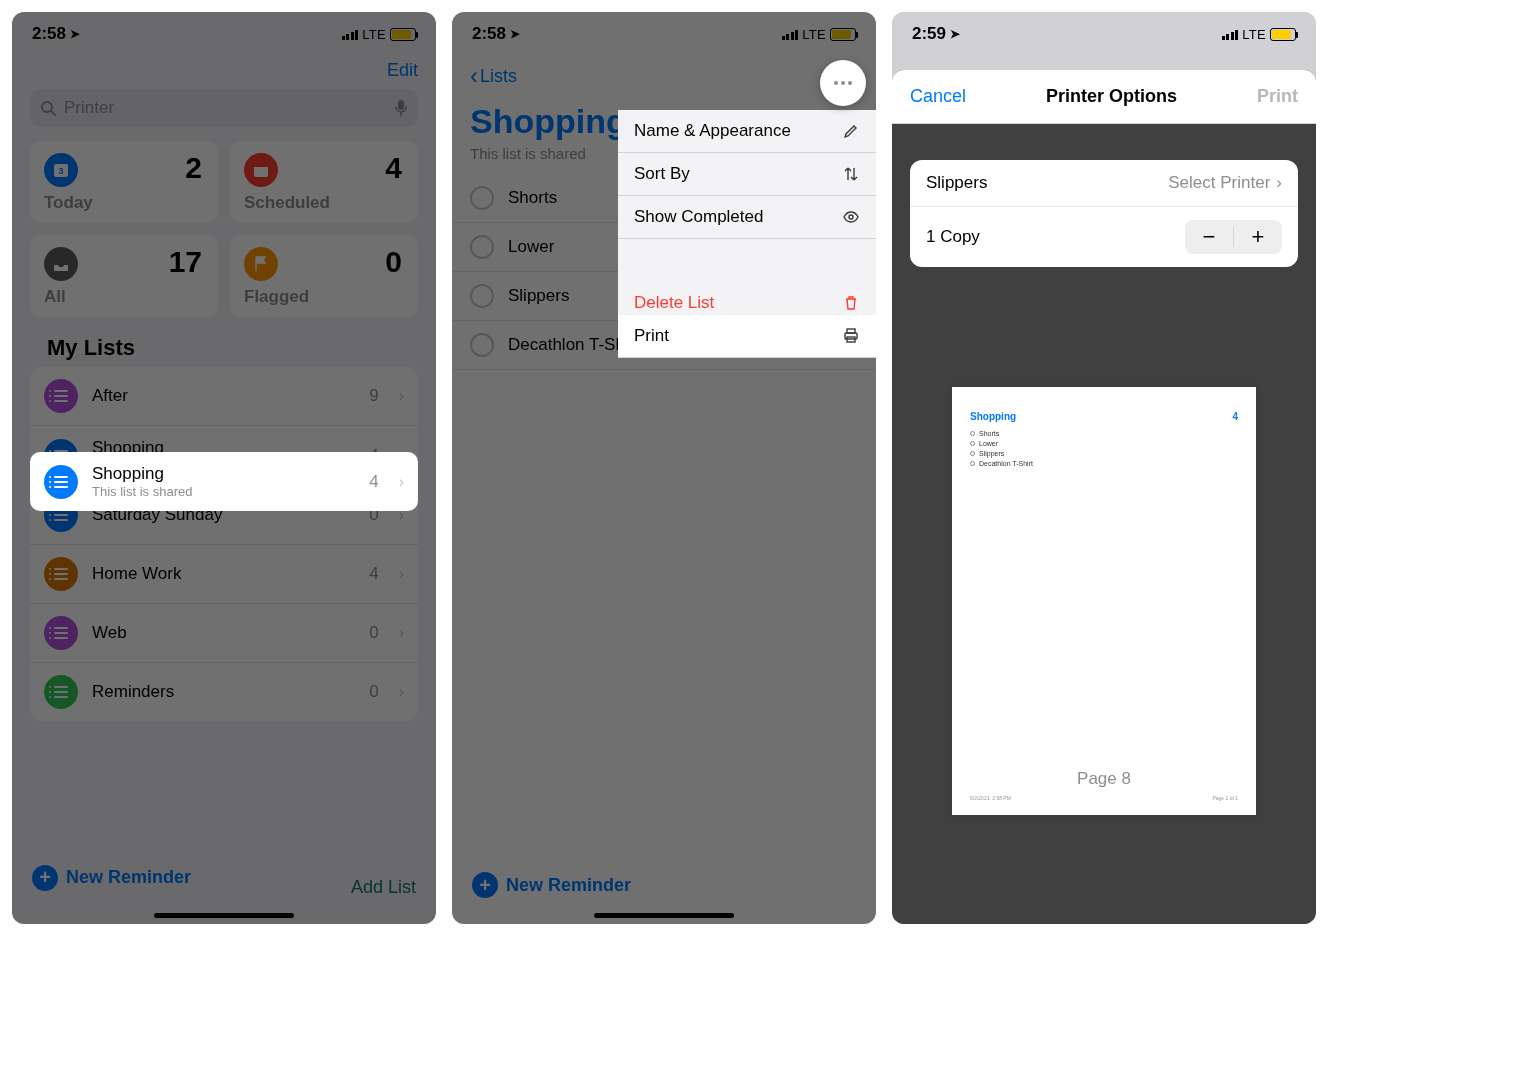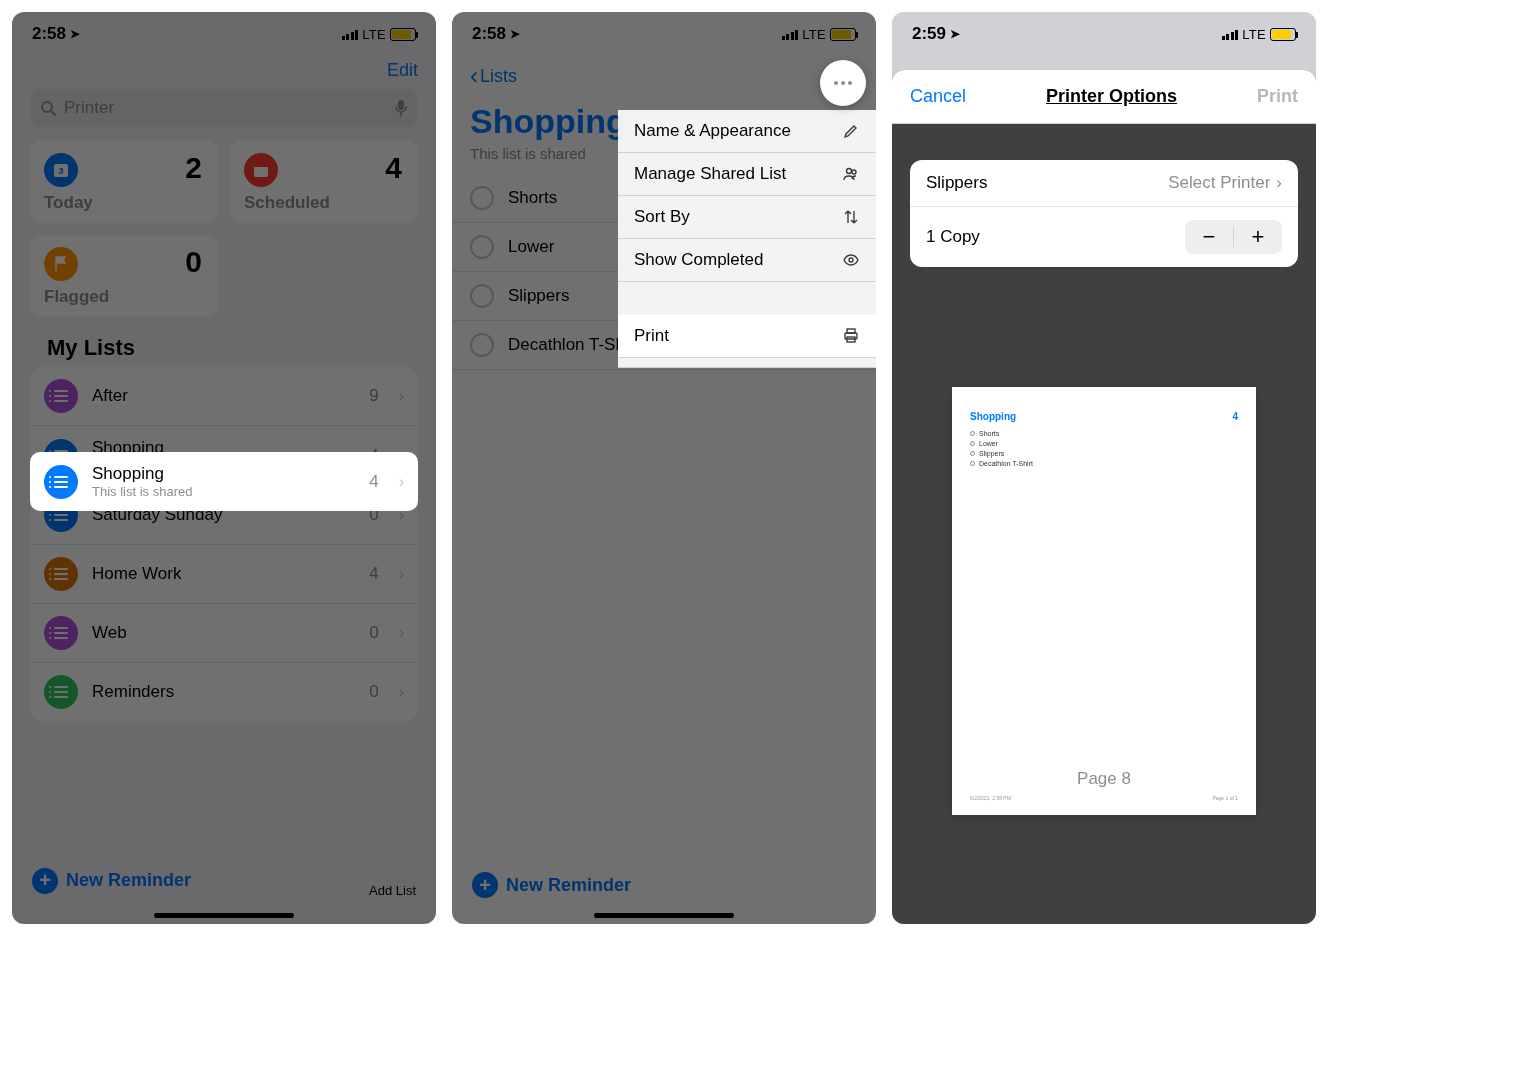--- a/index.html
+++ b/index.html
@@ -113,21 +113,21 @@
   .p1-footer {
     position:absolute; bottom:0; left:0; right:0;
     padding:18px 20px 26px; display:flex; justify-content:space-between;
     align-items:center;
   }
   .newrem { color:#007aff; font-size:18px; font-weight:600; display:flex; align-items:center; gap:8px; }
   .newrem .plus {
     width:26px; height:26px; border-radius:50%; background:#007aff;
     display:flex; align-items:center; justify-content:center; color:#fff; font-size:20px; font-weight:700;
   }
-  .addlist { color:#000000; font-size:13px;margin-top:20px; }
+  .addlist { color:#0f766e; font-size:18px;margin-top:20px; }
   .home-ind {
     position:absolute; bottom:6px; left:50%; transform:translateX(-50%);
     width:140px; height:5px; background:#000; border-radius:3px;
   }
   
   .p2-bg { background:#fff; height:100%; }
   .p2-nav { display:flex; align-items:center; padding:6px 18px; }
   .back { color:#007aff; font-size:18px; display:flex; align-items:center; gap:2px; }
   .more-btn {
     position:absolute; right:10px; top:48px;
@@ -172,21 +172,21 @@
     position:absolute; top:58px; left:0; right:0; bottom:0;
     background:#404040; border-radius:12px 12px 0 0;
     display:flex; flex-direction:column;
   }
   .sheet-hdr {
     display:flex; align-items:center; justify-content:space-between;
     padding:16px 18px; border-bottom:0.5px solid #d1d1d6; background:#fff;
     border-radius:12px 12px 0 0;
   }
   .cancel { color:#007aff; font-size:18px; }
-  .sheet-title { font-size:18px; font-weight:600;text-decoration:underline; }
+  .sheet-title { font-size:18px; font-weight:600; }
   .print-btn { color:#b8b8bc; font-size:18px; font-weight:600; }
   .options-group {
     margin:36px 18px 0; background:#fff; border-radius:12px; overflow:hidden;
   }
   .opt-row {
     display:flex; align-items:center; justify-content:space-between;
     padding:13px 16px; font-size:17px; border-bottom:0.5px solid #e4e4e9;
   }
   .opt-row:last-child { border-bottom:none; }
   .opt-right { color:#8e8e93; display:flex; align-items:center; gap:6px; }
@@ -276,20 +276,29 @@
         <div class="card-icon ic-red">
           <svg width="18" height="18" viewBox="0 0 18 18">
               <rect x="2" y="3" width="14" height="13" rx="2" fill="#fff"></rect>
               <rect x="2" y="3" width="14" height="3" fill="#ff3b30"></rect>
             </svg>
         </div>
         <div class="card-count">4</div>
         <div class="card-label">Scheduled</div>
       </div>
       <div class="card">
+        <div class="card-icon ic-gray">
+          <svg width="18" height="18" viewBox="0 0 18 18">
+              <path d="M2 10h4l1 2h4l1-2h4v5a1 1 0 0 1-1 1H3a1 1 0 0 1-1-1z" fill="#fff"></path>
+            </svg>
+        </div>
+        <div class="card-count">17</div>
+        <div class="card-label">All</div>
+      </div>
+      <div class="card">
         <div class="card-icon ic-yellow">
           <svg width="18" height="18" viewBox="0 0 18 18">
               <path d="M4 2v14M4 2h9l-2 3 2 3H4" fill="#fff" stroke="#fff" stroke-width="1.5"></path>
             </svg>
         </div>
         <div class="card-count">0</div>
         <div class="card-label">Flagged</div>
       </div>
     </div>
     <div class="mylists">My Lists</div>
@@ -455,30 +464,20 @@
     <div class="home-ind"></div>
   </div>
   <div class="dim-overlay"></div>
 
   <div class="ctx-menu" style="z-index:55;">
     <div class="ctx-row">
       <span>Name &amp; Appearance</span>
       <span class="ctx-icon">
         <svg width="18" height="18" viewBox="0 0 18 18">
             <path d="M3 15l1-3 8-8 2 2-8 8-3 1z" fill="none" stroke="#3a3a3c" stroke-width="1.4"></path>
-          </svg>
-      </span>
-    </div>
-    <div class="ctx-row">
-      <span>Manage Shared List</span>
-      <span class="ctx-icon">
-        <svg width="18" height="18" viewBox="0 0 18 18">
-            <circle cx="7" cy="6" r="2.5" fill="none" stroke="#3a3a3c" stroke-width="1.4"></circle>
-            <circle cx="12" cy="7" r="2" fill="none" stroke="#3a3a3c" stroke-width="1.4"></circle>
-            <path d="M2 15c0-2.5 2-4 5-4s5 1.5 5 4M10 14c0-1.5 1.5-3 4-3" fill="none" stroke="#3a3a3c" stroke-width="1.4"></path>
           </svg>
       </span>
     </div>
     <div class="ctx-row">
       <span>Sort By</span>
       <span class="ctx-icon">
         <svg width="18" height="18" viewBox="0 0 18 18">
             <path d="M6 3v12m0-12l-3 3m3-3l3 3M12 15V3m0 12l-3-3m3 3l3-3" fill="none" stroke="#3a3a3c" stroke-width="1.4"></path>
           </svg>
       </span>

